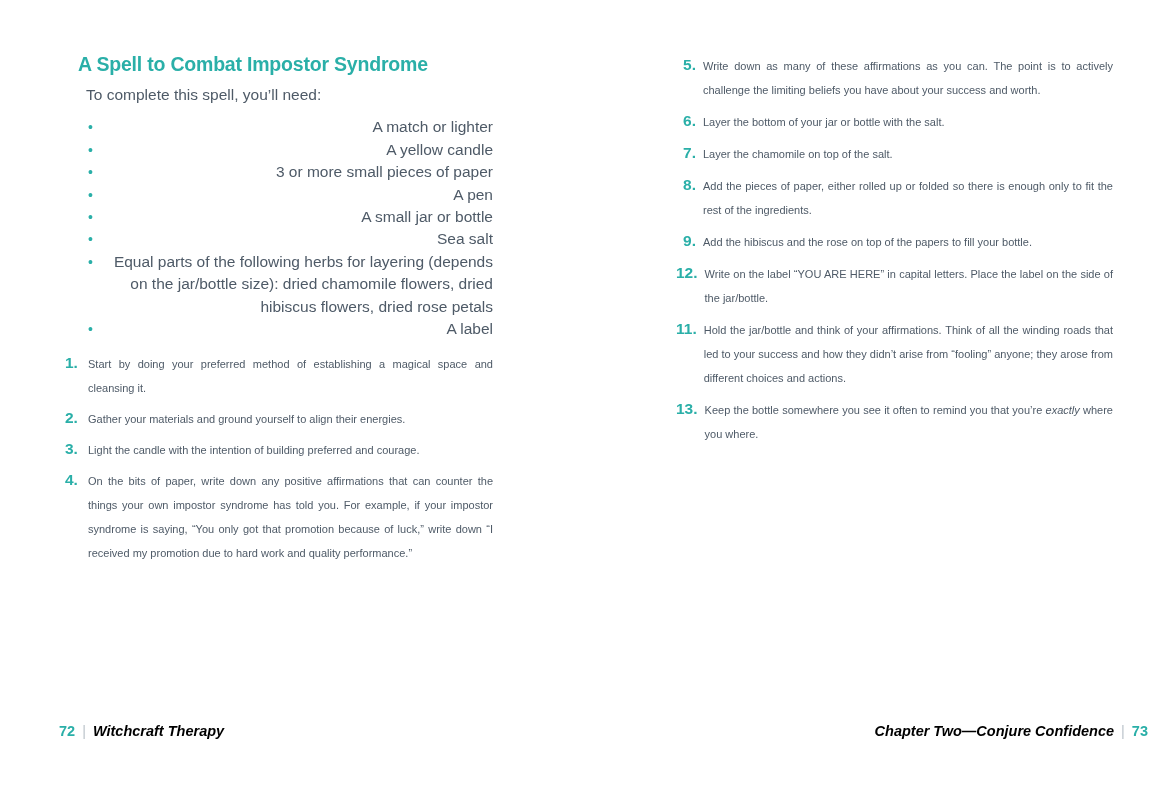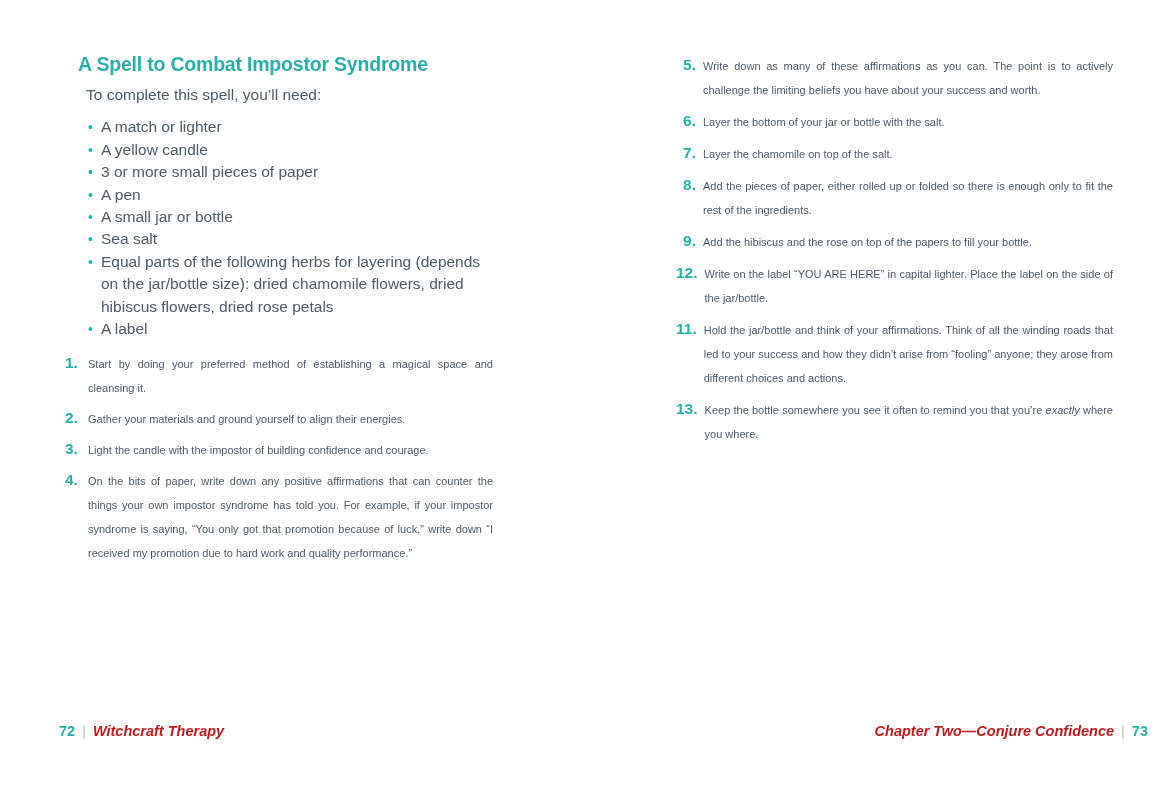--- a/index.html
+++ b/index.html
@@ -22,21 +22,21 @@
   .title{
     margin:0;
     font-size:19.5px; line-height:24px;
     font-weight:bold; letter-spacing:-0.2px;
     color:var(--accent);
   }
   .intro{ margin:8px 0 0 8px; font-size:15.5px; line-height:22.4px; }
   .supplies{ list-style:none; margin:10px 0 0 0; padding:0 0 0 10px; }
   .supply{ display:flex; font-size:15.5px; line-height:22.4px; }
   .bullet{ flex:0 0 13px; color:var(--accent); font-size:14px; line-height:22.4px; }
-  .supply-text{ flex:1; }
+  .supply-text{ flex:1;text-align:right; }
   
   .steps{ list-style:none; margin:12px 0 0 0; padding:0; }
   .page-left .steps{ margin-left:-13px; }
   .step{ display:flex; margin-top:7px; }
   .step:first-child{ margin-top:0; }
   .step-num{
     flex:0 0 23px;
     color:var(--accent); font-weight:bold;
     font-size:15.5px; line-height:22.4px;
   }
@@ -51,21 +51,21 @@
   .page-right .steps{ margin:0; }
   .page-right .step{ margin-top:8px; }
   .page-right .step:first-child{ margin-top:0; }
   .page-right .step-num{ flex:0 0 27px; text-align:right; padding-right:7px; }
   
   .folio{ position:absolute; top:722px; font-size:14.5px; line-height:18px; white-space:nowrap; }
   .folio-left{ left:59px; }
   .folio-right{ right:25px; text-align:center; }
   .pagenum{ color:var(--accent); font-weight:bold; }
   .sep{ color:var(--sep); margin:0 7px; font-weight:normal; }
-  .running-title{ font-style:italic; font-weight:bold; color:#b91c1c;margin-top:17px; }
+  .running-title{ font-style:italic; font-weight:bold; color:#000000;margin-top:17px; }
 </style>
 </head>
 <body>
 
 <div class="spread">
 
   <section class="page-left">
     <h1 class="title">A Spell to Combat Impostor Syndrome</h1>
     <p class="intro">To complete this spell, you’ll need:</p>
 
@@ -108,21 +108,21 @@
       <li class="step">
         <span class="step-num">1.</span>
         <p class="step-body">Start by doing your preferred method of establishing a magical space and cleansing it.</p>
       </li>
       <li class="step">
         <span class="step-num">2.</span>
         <p class="step-body">Gather your materials and ground yourself to align their energies.</p>
       </li>
       <li class="step">
         <span class="step-num">3.</span>
-        <p class="step-body">Light the candle with the impostor of building confidence and courage.</p>
+        <p class="step-body">Light the candle with the intention of building preferred and courage.</p>
       </li>
       <li class="step">
         <span class="step-num">4.</span>
         <p class="step-body">On the bits of paper, write down any positive affirmations that can counter the things your own impostor syndrome has told you. For example, if your impostor syndrome is saying, “You only got that promotion because of luck,” write down “I received my promotion due to hard work and quality performance.”</p>
       </li>
     </ol>
   </section>
 
   <section class="page-right">
     <ol class="steps">
@@ -141,21 +141,21 @@
       <li class="step">
         <span class="step-num">8.</span>
         <p class="step-body">Add the pieces of paper, either rolled up or folded so there is enough only to fit the rest of the ingredients.</p>
       </li>
       <li class="step">
         <span class="step-num">9.</span>
         <p class="step-body">Add the hibiscus and the rose on top of the papers to fill your bottle.</p>
       </li>
       <li class="step">
         <span class="step-num">12.</span>
-        <p class="step-body">Write on the label “YOU ARE HERE” in capital lighter. Place the label on the side of the jar/bottle.</p>
+        <p class="step-body">Write on the label “YOU ARE HERE” in capital letters. Place the label on the side of the jar/bottle.</p>
       </li>
       <li class="step">
         <span class="step-num">11.</span>
         <p class="step-body">Hold the jar/bottle and think of your affirmations. Think of all the winding roads that led to your success and how they didn’t arise from “fooling” anyone; they arose from different choices and actions.</p>
       </li>
       <li class="step">
         <span class="step-num">13.</span>
         <p class="step-body"><span>Keep the bottle somewhere you see it often to remind you that you’re </span><em class="em">exactly</em><span> where you where.</span></p>
       </li>
     </ol>

